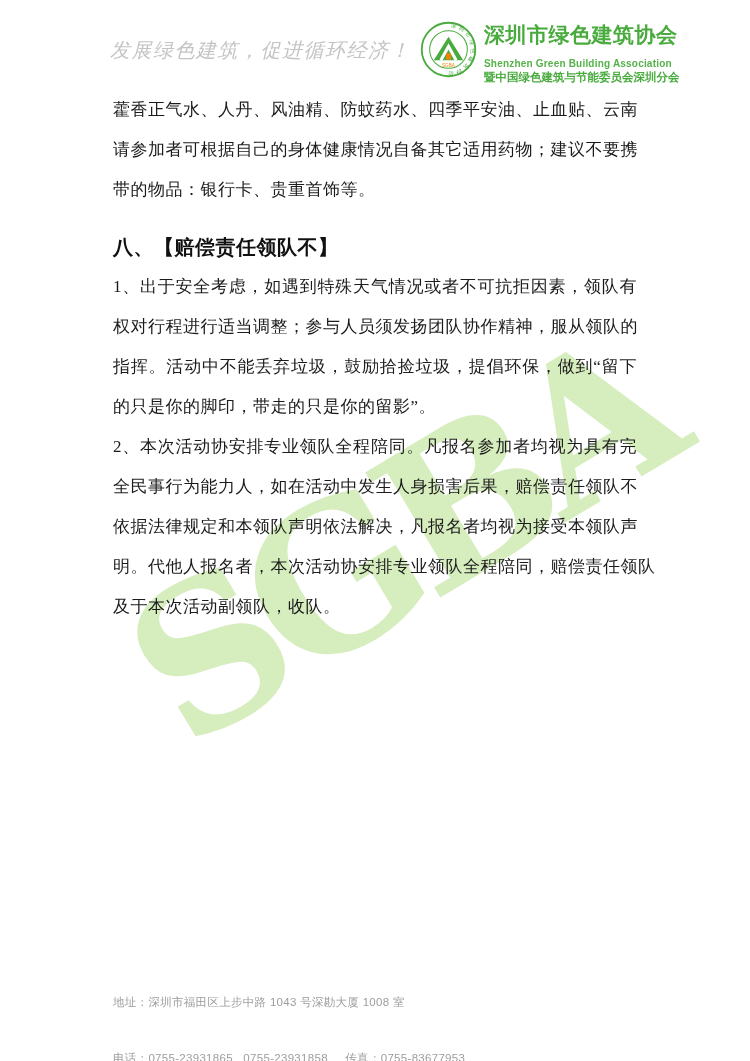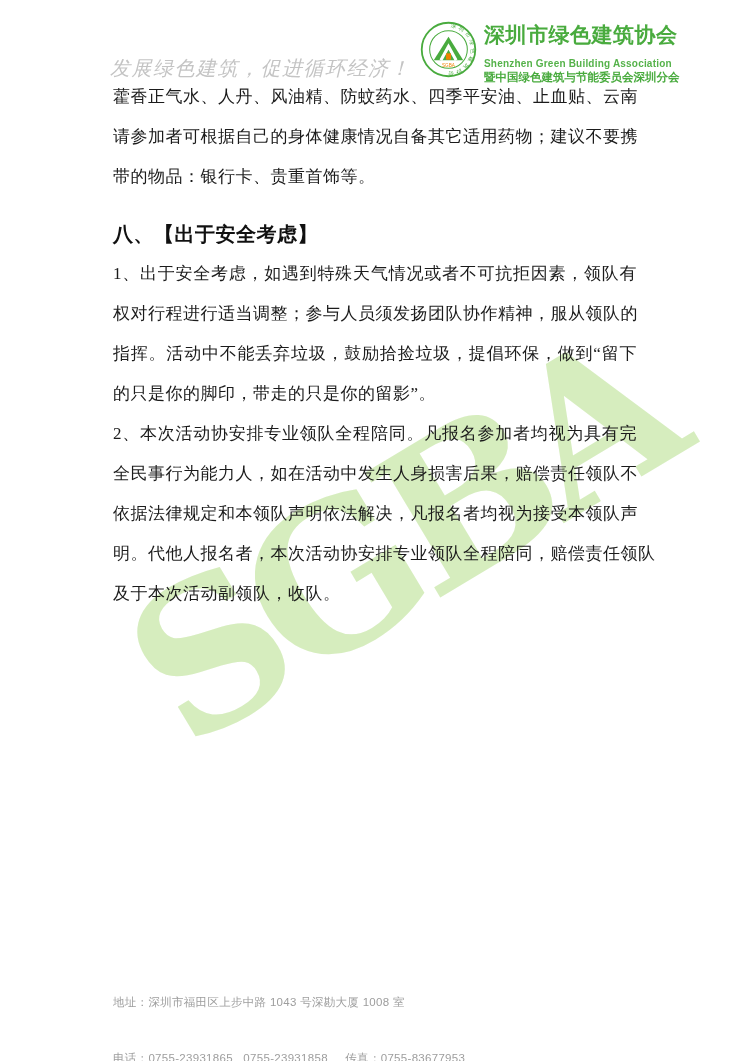--- a/index.html
+++ b/index.html
@@ -2,41 +2,41 @@
 <html><head>
 <meta charset="utf-8">
 <style>
   html,body{margin:0;padding:0;background:#ffffff;}
   .page{
     position:relative;width:750px;height:1061px;background:#ffffff;overflow:hidden;
     font-family:"Liberation Serif","DejaVu Serif",serif;
   }
   
   .tagline{
-    position:absolute;left:110px;top:56px;
+    position:absolute;left:110px;top:38px;
     font-size:20px;line-height:24px;color:#c4c4c4;
     font-style:italic;letter-spacing:1.5px;
     font-family:Liberation Sans, sans-serif;
   }
   .logo{position:absolute;left:420px;top:21px;display:flex;align-items:flex-start;}
   .logo-seal{width:57px;height:57px;flex:0 0 auto;}
   .logo-text{margin-left:7px;padding-top:3px;font-family:"Liberation Sans","DejaVu Sans",sans-serif;}
   .logo-cn{font-size:21px;font-weight:bold;color:#49ab3e;letter-spacing:0.5px;line-height:22px;white-space:nowrap;}
   .logo-en{font-size:10px;font-weight:bold;color:#55b24a;line-height:11px;margin-top:12px;letter-spacing:0.2px;white-space:nowrap;}
   .logo-sub{font-size:11.5px;font-weight:bold;color:#49ab3e;line-height:13px;margin-top:2px;white-space:nowrap;}
   
   .watermark{
     position:absolute;left:90px;top:428px;width:620px;height:224px;z-index:0;
     transform:rotate(-31deg);
     font-family:"DejaVu Serif","Liberation Serif",serif;font-weight:bold;
     font-size:200px;line-height:224px;letter-spacing:-14px;
     color:#cfeab3;opacity:0.85;text-align:center;user-select:none;
   }
   
-  .body-text{position:absolute;left:113px;top:77px;width:524px;z-index:1;color:#1b1b1b;}
+  .body-text{position:absolute;left:113px;top:90px;width:524px;z-index:1;color:#1b1b1b;}
   .line{
     font-size:17px;line-height:40px;height:40px;overflow:visible;
     text-align:justify;text-align-last:justify;letter-spacing:0.5px;white-space:nowrap;
   }
   .line.last{text-align:right;text-align-last:left;}
   .section-heading{
     font-size:20px;font-weight:bold;color:#101010;
     line-height:40px;height:40px;margin-top:17px;letter-spacing:0.5px;
   }
   
@@ -81,21 +81,21 @@
   <div class="watermark">SGBA</div>
 
   <div class="body-text">
 
     <div>
       <div class="line">藿香正气水、人丹、风油精、防蚊药水、四季平安油、止血贴、云南</div>
       <div class="line">请参加者可根据自己的身体健康情况自备其它适用药物；建议不要携</div>
       <div class="line last">带的物品：银行卡、贵重首饰等。</div>
     </div>
 
-    <div class="section-heading">八、【出于安全考虑】</div>
+    <div class="section-heading">八、【赔偿责任领队不】</div>
 
     <div>
       <div class="line">1、出于安全考虑，如遇到特殊天气情况或者不可抗拒因素，领队有</div>
       <div class="line">权对行程进行适当调整；参与人员须发扬团队协作精神，服从领队的</div>
       <div class="line">指挥。活动中不能丢弃垃圾，鼓励拾捡垃圾，提倡环保，做到“留下</div>
       <div class="line last">的只是你的脚印，带走的只是你的留影”。</div>
     </div>
 
     <div>
       <div class="line">2、本次活动协安排专业领队全程陪同。凡报名参加者均视为具有完</div>

